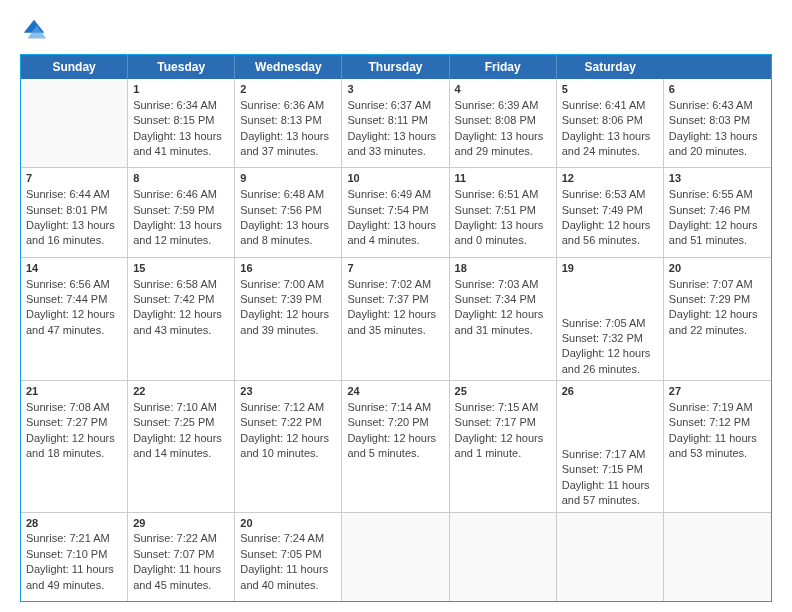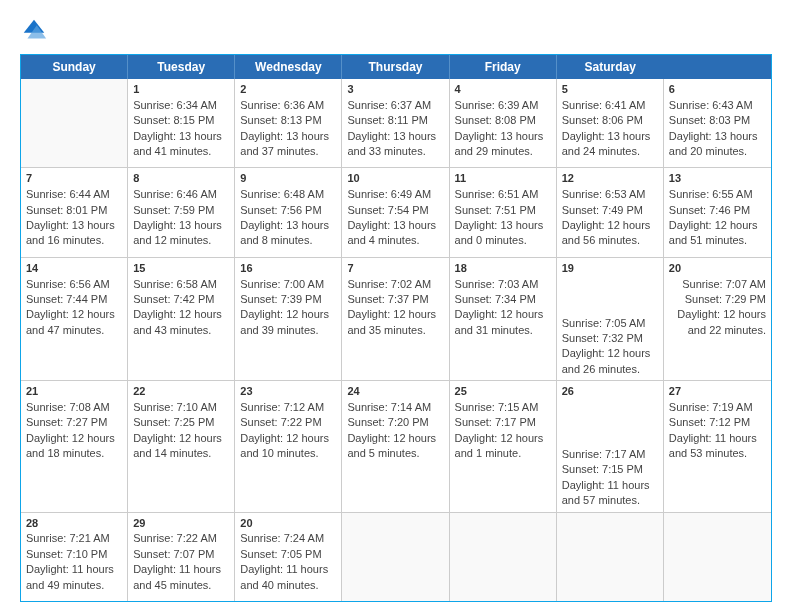--- a/index.html
+++ b/index.html
@@ -280,21 +280,21 @@
           </div>
           <div class="cal-cell">
             <div class="day-num">19</div>
             <div class="cell-info" style="white-space: pre-line; margin-top: 40px;">Sunrise: 7:05 AM
 Sunset: 7:32 PM
 Daylight: 12 hours
 and 26 minutes.</div>
           </div>
           <div class="cal-cell">
             <div class="day-num">20</div>
-            <div class="cell-info" style="white-space: pre-line; text-align: right;">Sunrise: 7:07 AM
+            <div class="cell-info" style="white-space: pre-line;">Sunrise: 7:07 AM
 Sunset: 7:29 PM
 Daylight: 12 hours
 and 22 minutes.</div>
           </div>
         </div>
         <div class="cal-row">
           <div class="cal-cell">
             <div class="day-num">21</div>
             <div class="cell-info" style="white-space: pre-line;">Sunrise: 7:08 AM
 Sunset: 7:27 PM

